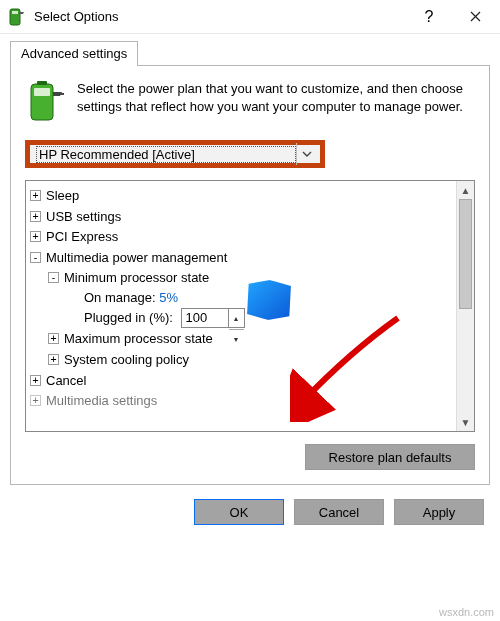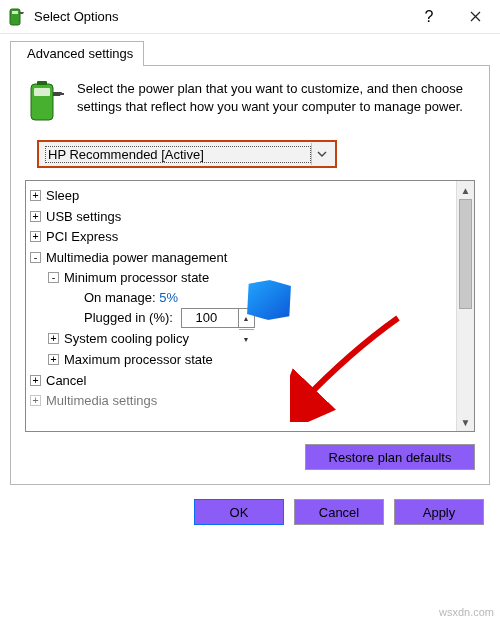--- a/index.html
+++ b/index.html
@@ -37,21 +37,21 @@
   .win-btn.close svg { width: 11px; height: 11px; }
 
   
   .tabs-row {
     padding: 6px 10px 0 10px;
   }
   .tab {
     display: inline-block;
     border: 1px solid #b6b6b6;
     border-bottom: none;
-    padding: 4px 10px 5px 16px;
+    padding: 4px 10px 5px 10px;
     background: #fff;
     position: relative;
     top: 1px;
     z-index: 2;
   }
   .tab-body {
     margin: 0 10px;
     border: 1px solid #b6b6b6;
     padding: 14px 14px 14px 14px;
     position: relative;
@@ -63,27 +63,26 @@
     display: flex;
     gap: 12px;
     margin-bottom: 16px;
   }
   .battery-icon { width: 40px; height: 44px; flex: 0 0 auto; position: relative; }
   .intro-text { line-height: 1.35; }
 
   
   .plan-select {
     width: 300px; height: 28px;
-    border: 2px solid #c2410c;
+    border: 5px solid #c2410c;
     display: flex; align-items: center;
     padding: 0 6px;
     position: relative;
     margin-bottom: 12px;
     background: #f2f2f2;
-    margin-left: 12px;
   }
   .plan-select .sel-text { flex: 1; border: 1px dotted #555; padding: 0 2px; }
   .plan-select .dd {
     width: 22px; height: 22px;
     display: flex; align-items: center; justify-content: center;
     border-left: 1px solid #c0c0c0;
     margin-right: -4px;
     padding-right: 2px;
   }
 
@@ -121,33 +120,33 @@
   }
   .lbl { vertical-align: middle; }
   .link { color:#0a63c2; }
   .kv-label { }
   .spinner {
     display:inline-flex; align-items:stretch;
     border:1px solid #888; height:20px; vertical-align: middle;
     margin-left:4px;
   }
   .spinner input {
-    width:46px; border:none; padding:0 4px; font: inherit; outline:none;margin-left:10px;
+    width:46px; border:none; padding:0 4px; font: inherit; outline:none;
   }
   .spin-btns { width:16px; border-left:1px solid #888; display:flex; flex-direction:column; }
   .spin-btns div { flex:1; display:flex; align-items:center; justify-content:center; font-size:7px; color:#333; }
   .spin-btns div:first-child { border-bottom:1px solid #aaa; }
 
   
   .restore-row { text-align: right; margin-top: 12px; }
   .btn {
     display:inline-block;
     min-width: 90px; height: 26px;
     padding: 0 14px;
-    border:1px solid #999; background:#8b5cf6;
+    border:1px solid #999; background:#a3a3a3;
     font: inherit;
   }
   .btn.default { border:1.5px solid #0a6cf1; }
 
   
   .footer {
     display:flex; justify-content:flex-end; gap:10px;
     padding: 14px 16px;
   }
 
@@ -249,24 +248,24 @@
         <span class="ind"></span><span class="ind"></span><span class="ind"></span><span class="kv-label">Plugged in (%):</span>
         <span class="spinner">
           <input value="100" style="">
           <span class="spin-btns">
             <div>▲</div>
             <div>▼</div>
           </span>
         </span>
       </div>
       <div class="node">
+        <span class="ind"></span><span class="exp">+</span><span class="lbl">Maximum processor state</span>
+      </div>
+      <div class="node">
         <span class="ind"></span><span class="exp">+</span><span class="lbl">System cooling policy</span>
-      </div>
-      <div class="node">
-        <span class="ind"></span><span class="exp">+</span><span class="lbl">Maximum processor state</span>
       </div>
       <div class="node">
         <span class="exp">+</span><span class="lbl">Cancel</span>
       </div>
       <div class="node" style="opacity:.55">
         <span class="exp">+</span><span class="lbl">Multimedia settings</span>
       </div>
     </div>
 
     <div class="scrollbar">

